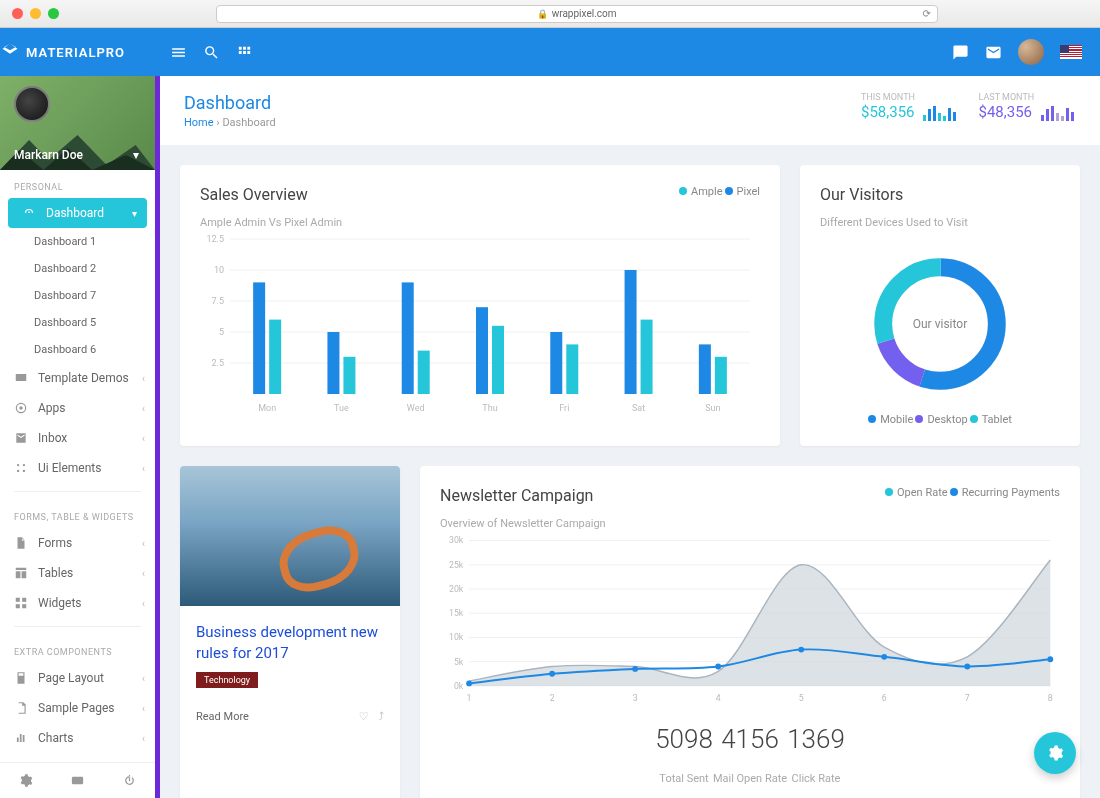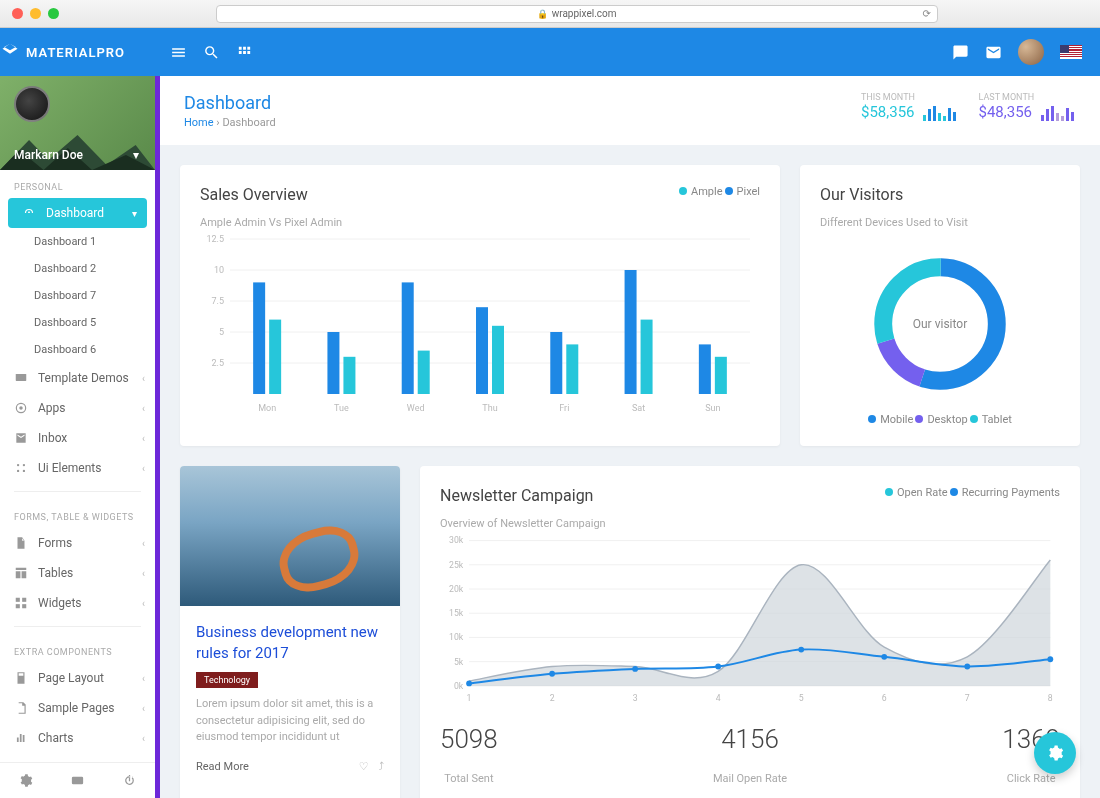--- a/index.html
+++ b/index.html
@@ -60,21 +60,21 @@
 .news-card { width:220px; padding:0; overflow:hidden; }
 .news-img { height:140px; background:linear-gradient(180deg,#a8c5d8 0%,#7aa5c4 40%,#2e5a7a 100%); position:relative; }
 .rope { position:absolute; left:45%; top:45%; width:80px; height:60px; border:8px solid #d87a3a; border-radius:50% 40% 50% 40%; transform:rotate(-15deg); }
 .news-body { padding:16px; }
 .news-title { font-size:15px; color:#1d4ed8; line-height:1.4; }
 .badge { display:inline-block; background:#7f1d1d; color:#fff; font-size:9px; padding:3px 8px; border-radius:0; margin:8px 0; }
 .news-txt { font-size:11px; color:#aaa; line-height:1.5; }
 .news-ft { display:flex; align-items:center; margin-top:14px; font-size:11px; color:#666; }
 .news-ft .ics { margin-left:auto; display:flex; gap:10px; color:#bbb; }
 .nlcard { flex:1; }
-.nlstats { display:flex; justify-content:space-between; margin-top:10px; }
+.nlstats { display:flex; justify-content:center; margin-top:10px; }
 .nlstat { text-align:center; }
 .nlstat-v { font-size:26px; color:#444; font-weight:300; }
 .nlstat-l { font-size:11px; color:#aaa; margin-top:18px; }
 .btm-cards { display:flex; gap:20px; }
 .bc { flex:1; padding:18px; border-radius:4px; color:#fff; display:flex; align-items:center; gap:12px; }
 .bc1 { background:#7460ee; }
 .bc2 { background:#26c6da; }
 .bc3 { background:linear-gradient(rgba(0,0,0,.3),rgba(0,0,0,.3)),linear-gradient(135deg,#5a7a8a,#3a5a6a); }
 .fab { position:fixed; bottom:24px; right:24px; width:42px; height:42px; border-radius:50%; background:#26c6da; display:flex; align-items:center; justify-content:center; box-shadow:0 4px 10px rgba(0,0,0,.2); cursor:pointer; }
 .fab svg { width:18px; height:18px; fill:#fff; }
@@ -357,21 +357,20 @@
       </div>
 
       <div class="row">
         <div class="card news-card">
           <div class="news-img">
               <div class="rope"></div>
             </div>
           <div class="news-body">
             <div class="news-title">Business development new rules for 2017</div>
             <span class="badge">Technology</span>
-            <div class="news-txt">Lorem ipsum dolor sit amet, this is a consectetur adipisicing elit, sed do eiusmod tempor incididunt ut</div>
             <div class="news-ft">
               <span>Read More</span>
               <span class="ics">
                 <span>♡</span>
                 <span>⤴</span>
               </span>
             </div>
           </div>
         </div>
         <div class="card nlcard">

